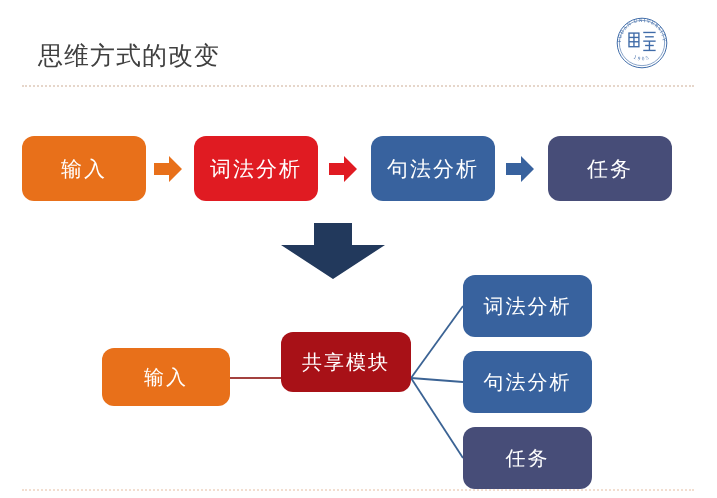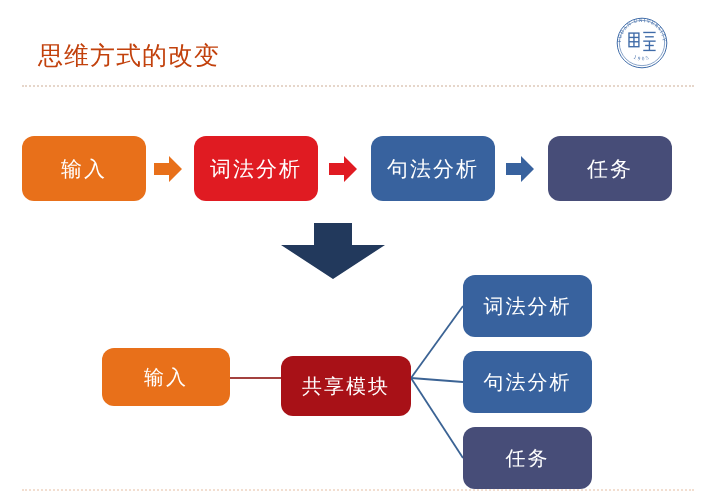--- a/index.html
+++ b/index.html
@@ -15,21 +15,21 @@
     font-family: "Liberation Sans", "DejaVu Sans", sans-serif;
   }
 
   
   #slide-title {
     position: absolute;
     left: 38px;
     top: 41px;
     font-size: 25px;
     line-height: 30px;
-    color: #c2410c;
+    color: #404040;
     letter-spacing: 1px;
     white-space: nowrap;
     font-family: "DejaVu Sans", "Liberation Sans", sans-serif;
   }
   #header-divider {
     position: absolute;
     left: 22px;
     top: 85px;
     width: 672px;
     height: 0;
@@ -95,21 +95,21 @@
     width: 104px;
     height: 56px;
   }
 
   
   #node-input-bottom {
     left: 102px; top: 348px; width: 128px; height: 58px;
     background: #E8701A; font-size: 20px;
   }
   #node-shared {
-    left: 281px; top: 356px; width: 130px; height: 60px;
+    left: 281px; top: 332px; width: 130px; height: 60px;
     background: #A81117; font-size: 20px;
   }
   #node-lexical-bottom {
     left: 463px; top: 275px; width: 129px; height: 62px;
     background: #38629E; font-size: 20px;
   }
   #node-syntactic-bottom {
     left: 463px; top: 351px; width: 129px; height: 62px;
     background: #38629E; font-size: 20px;
   }

